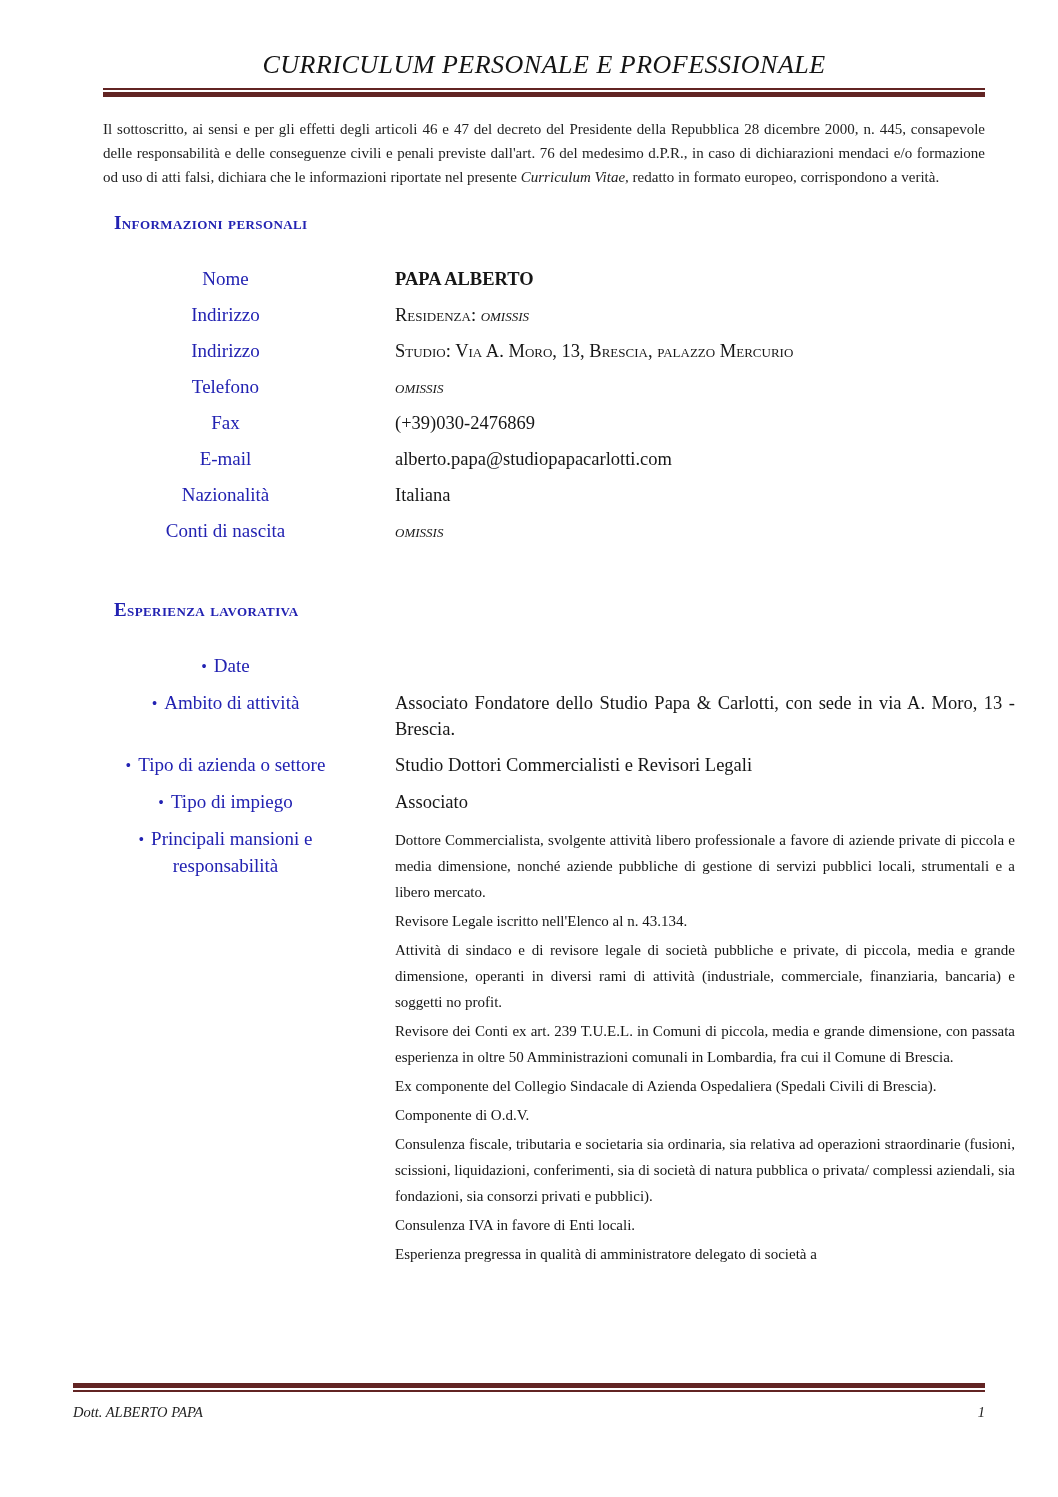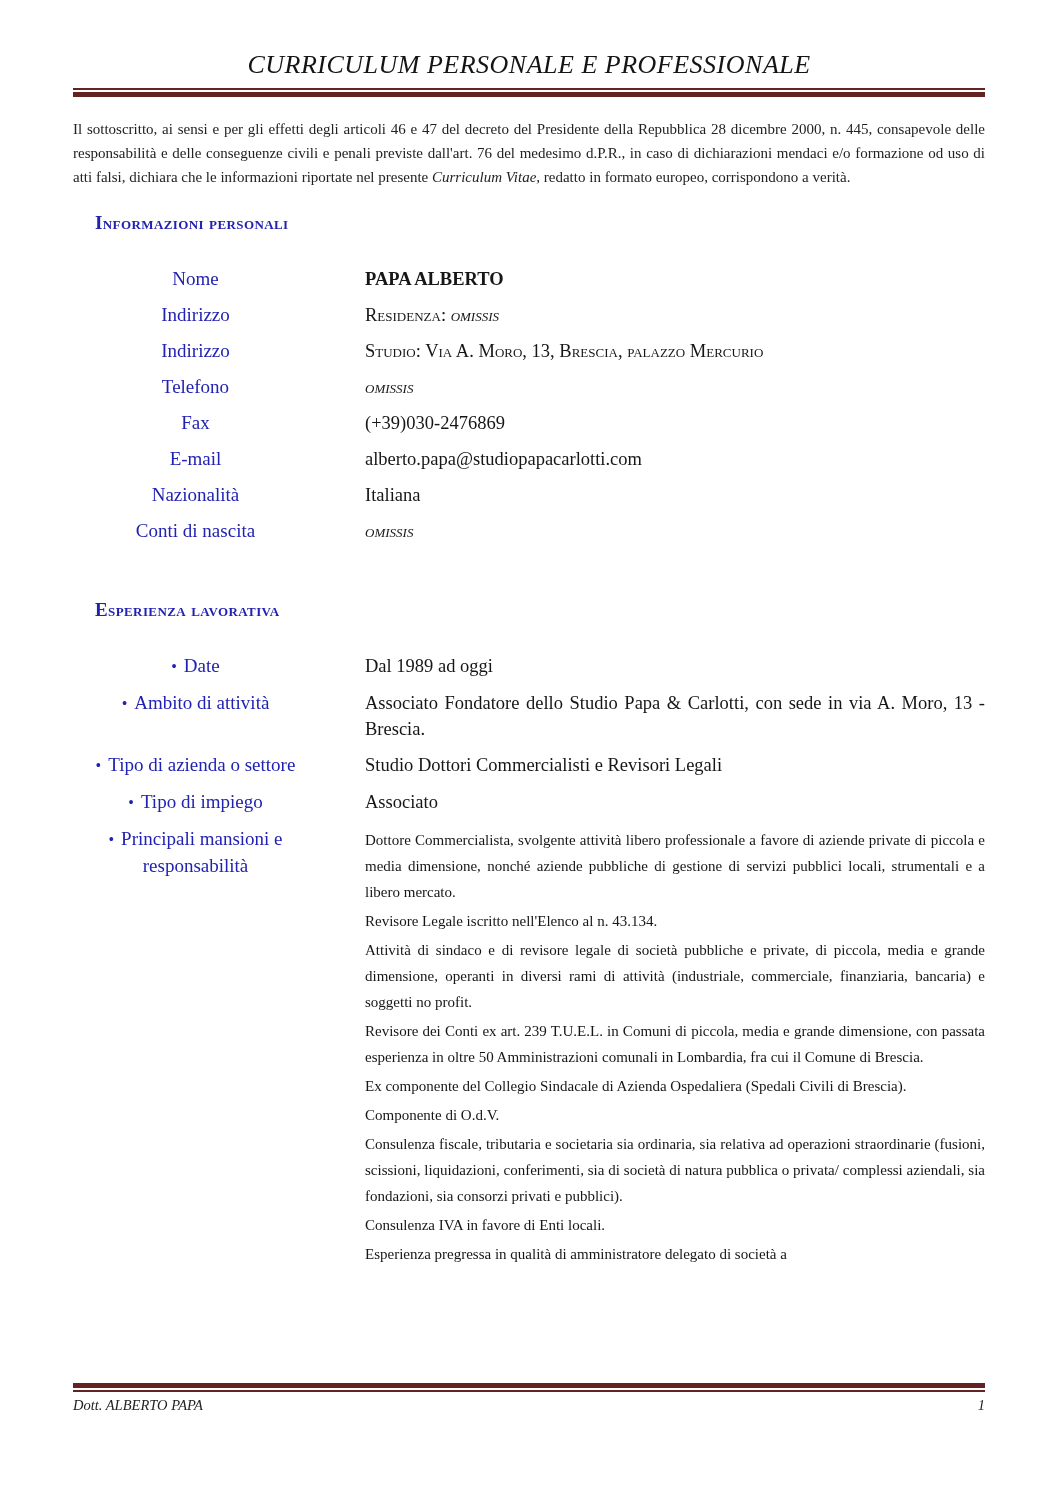--- a/index.html
+++ b/index.html
@@ -5,21 +5,21 @@
   * { box-sizing: border-box; }
   html, body { margin: 0; padding: 0; }
   body {
     width: 1058px; height: 1497px;
     background: #ffffff;
     font-family: "Liberation Serif", "DejaVu Serif", serif;
     color: #1f1f1f;
     position: relative;
     overflow: hidden;
   }
-  .content { padding: 50px 73px 0 73px; }
+  .content { padding: 50px 73px 0 103px; }
 
   
   .doc-title {
     margin: 0 0 8px 0;
     font-size: 26px;
     line-height: 30px;
     font-weight: normal;
     font-style: italic;
     text-align: center;
     letter-spacing: 0.5px;
@@ -34,21 +34,21 @@
     margin: 20px 0 0 0;
     font-size: 15px;
     line-height: 24px;
     text-align: justify;
     color: #222;
   }
   .intro .em { font-style: italic; }
 
   
   .section-heading {
-    margin: 11px;
+    margin: 0;
     padding-left: 11px;
     font-size: 19px;
     line-height: 24px;
     font-weight: bold;
     font-variant: small-caps;
     letter-spacing: 0.4px;
     color: #2222b2;
   }
   .heading-personal   { margin-top: 22px; }
   .heading-experience { margin-top: 54px; }
@@ -95,21 +95,21 @@
     left: 73px; right: 73px;
     top: 1383px;
   }
   .footer-rule-thick { height: 5px; background: #622423; }
   .footer-rule-gap   { height: 2px; }
   .footer-rule-thin  { height: 1.5px; background: #622423; }
   .footer-row {
     display: flex;
     justify-content: space-between;
     align-items: baseline;
-    padding-top: 5px;
+    padding-top: 12px;
     font-style: italic;
     font-size: 14.5px;
     color: #222;
   }
 </style>
 </head>
 <body>
 
 <div class="content">
 
@@ -157,21 +157,20 @@
       <div class="field-label">Conti di nascita</div>
       <div class="field-value sc em">omissis</div>
     </div>
   </div>
 
   <h2 class="section-heading heading-experience">Esperienza lavorativa</h2>
 
   <div class="rows">
     <div class="grid-row">
       <div class="field-label"><span class="bullet">•</span><span>Date</span></div>
-      <div class="field-value">Dal 1989 ad oggi</div>
     </div>
     <div class="grid-row">
       <div class="field-label"><span class="bullet">•</span><span>Ambito di attività</span></div>
       <div class="field-value justify">Associato Fondatore dello Studio Papa &amp; Carlotti, con sede in via A. Moro, 13 - Brescia.</div>
     </div>
     <div class="grid-row">
       <div class="field-label"><span class="bullet">•</span><span>Tipo di azienda o settore</span></div>
       <div class="field-value">Studio Dottori Commercialisti e Revisori Legali</div>
     </div>
     <div class="grid-row">

